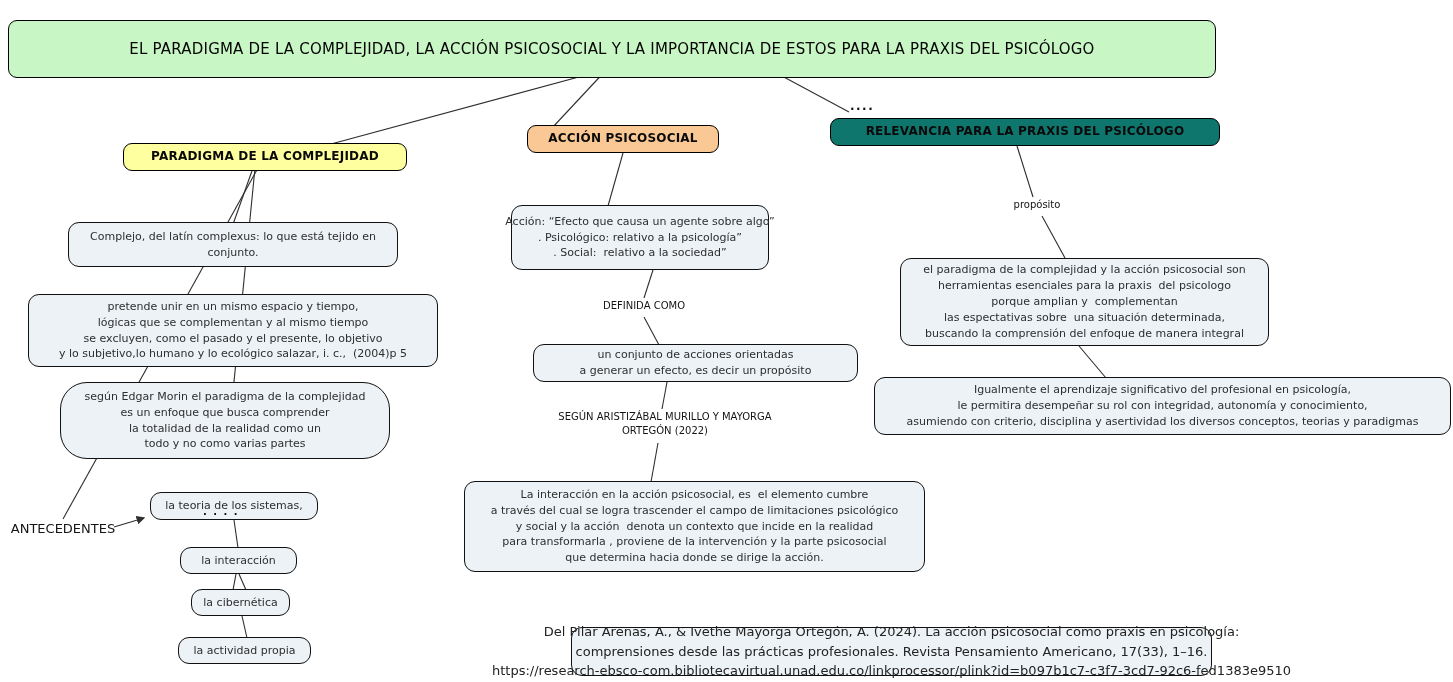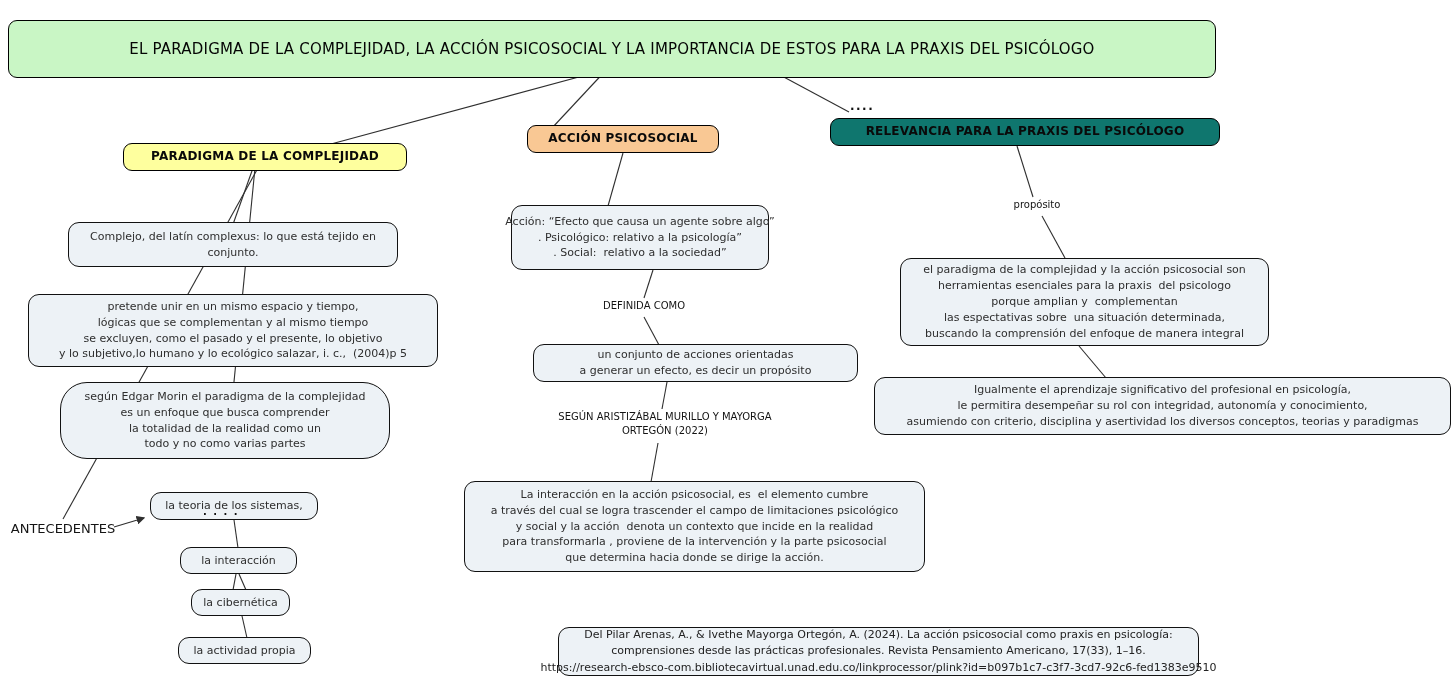--- a/index.html
+++ b/index.html
@@ -16,21 +16,21 @@
   .topic{font-weight:bold;color:#0a0a0a;border:1.5px solid #000;border-radius:9px;
          font-size:12px;letter-spacing:0.2px;z-index:2;}
   .title-box{position:absolute;left:8px;top:8px;width:1208px;height:58px;z-index:2;
          display:flex;align-items:center;justify-content:center;text-align:center;
          background:#c9f6c5;border:1.6px solid #000;border-radius:9px;box-sizing:border-box;
          font-weight:normal;font-size:15px;color:#050505;letter-spacing:0.2px;margin-top:12px;}
   .lbl{position:absolute;z-index:3;color:#141414;font-size:10px;white-space:pre;
        text-align:center;line-height:1.35;background:transparent;}
   .dots{position:absolute;z-index:3;color:#111;font-weight:bold;font-size:12px;
         letter-spacing:1.5px;line-height:1;}
-  .citation{font-size:11px;line-height:1.5;color:#222;}
+  .citation{font-size:13px;line-height:1.5;color:#222;margin-left:13px;}
 </style>
 </head>
 <body>
 
 <div id="canvas">
 
   <svg id="links" width="1453" height="682" viewBox="0 0 1453 682">
     <defs>
       <marker id="arrow" viewBox="0 0 10 10" refX="8.5" refY="5" markerWidth="8" markerHeight="8" orient="auto-start-reverse">
         <path d="M0,0 L10,5 L0,10 z" fill="#2f2f2f"></path>

